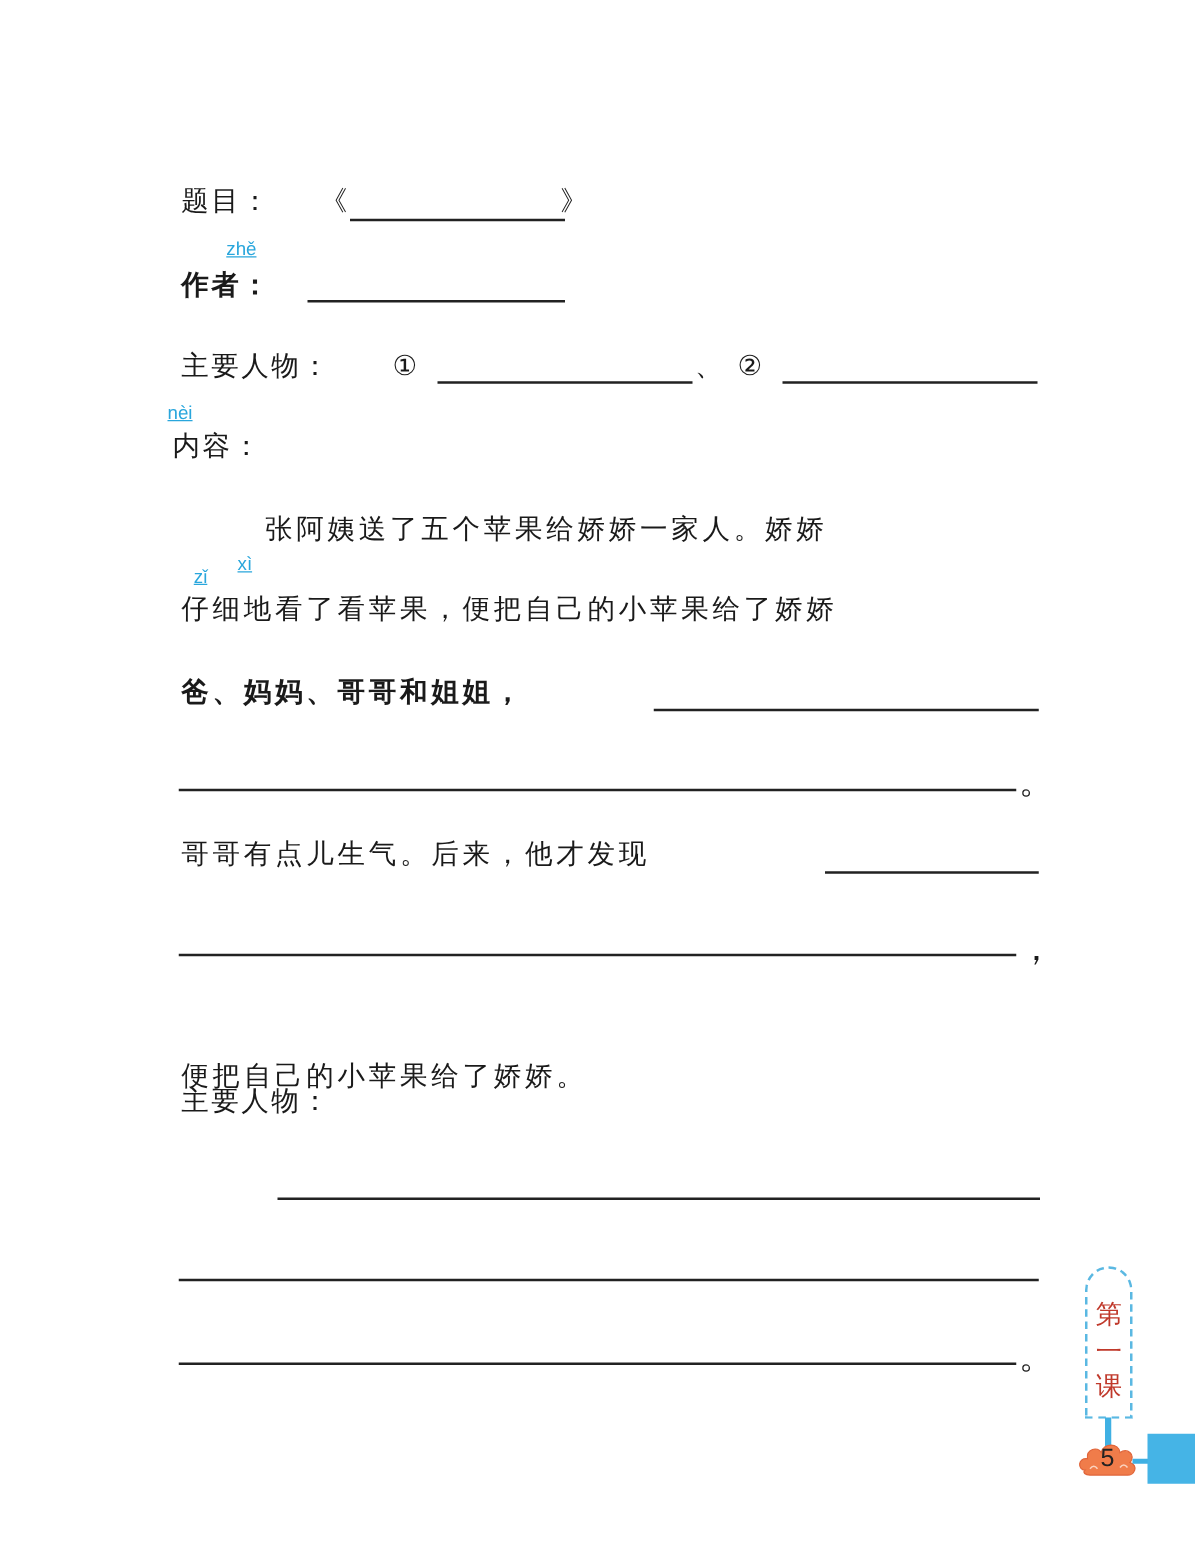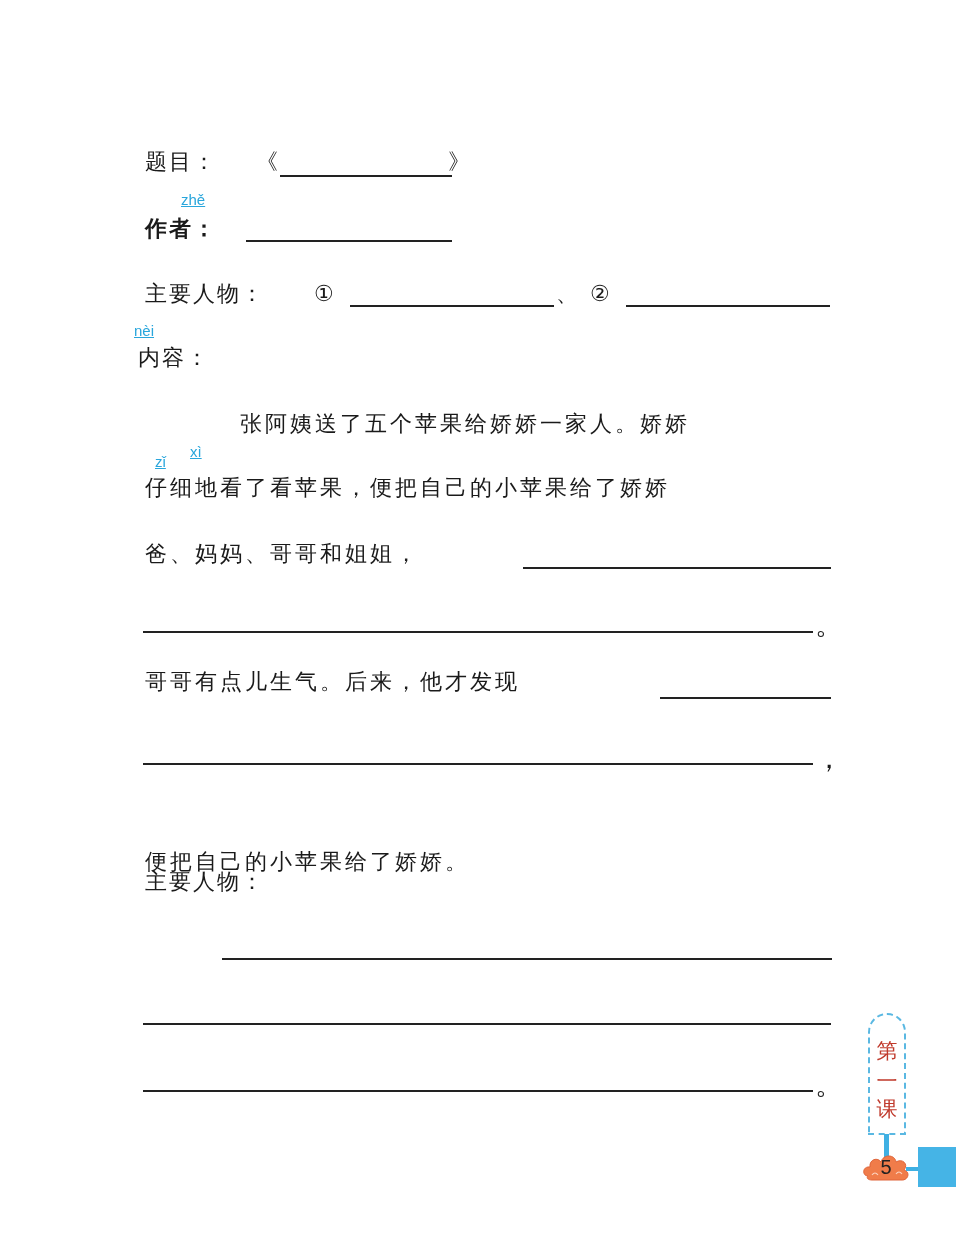--- a/index.html
+++ b/index.html
@@ -35,33 +35,33 @@
 <span class="t" style="left:145px;top:276px;">主要人物：</span>
 <span class="t" style="left:314px;top:276px;">①</span>
 <div class="blank" style="left:350px;top:305px;width:204px;"></div>
 <span class="t" style="left:556px;top:276px;">、</span>
 <span class="t" style="left:590px;top:276px;">②</span>
 <div class="blank" style="left:626px;top:305px;width:204px;"></div>
 
 <span class="py" style="left:134px;top:323px;">nèi</span>
 <span class="t" style="left:138px;top:340px;">内容：</span>
 
-<span class="t" style="left:212px;top:406px;letter-spacing:3px;margin-left:28px;">张阿姨送了五个苹果给娇娇一家人。娇娇</span>
+<span class="t" style="left:212px;top:406px;letter-spacing:3px;">张阿姨送了五个苹果给娇娇一家人。娇娇</span>
 
 <span class="py" style="left:155px;top:454px;">zǐ</span>
 <span class="py" style="left:190px;top:444px;">xì</span>
 <span class="t" style="left:145px;top:470px;letter-spacing:3px;">仔细地看了看苹果，便把自己的小苹果给了娇娇</span>
 
-<span class="t" style="left:145px;top:536px;letter-spacing:3px;">爸、妈妈、哥哥和姐姐，</span>
+<span class="t" style="left:145px;top:536px;letter-spacing:3px;font-weight:bold;">爸、妈妈、哥哥和姐姐，</span>
 <div class="blank" style="left:523px;top:567px;width:308px;"></div>
 
 <div class="blank" style="left:143px;top:631px;width:670px;"></div>
 <span class="punct" style="left:815px;top:610px;">。</span>
 
-<span class="t" style="left:145px;top:666px;letter-spacing:3px;font-family:Liberation Mono, monospace;">哥哥有点儿生气。后来，他才发现</span>
+<span class="t" style="left:145px;top:666px;letter-spacing:3px;">哥哥有点儿生气。后来，他才发现</span>
 <div class="blank" style="left:660px;top:697px;width:171px;"></div>
 
 <div class="blank" style="left:143px;top:763px;width:670px;"></div>
 <span class="punct" style="left:815px;top:744px;">，</span>
 
 <span class="t" style="left:145px;top:844px;letter-spacing:3px;">便把自己的小苹果给了娇娇。</span>
 
 <span class="t" style="left:145px;top:864px;">主要人物：</span>
 <div class="blank" style="left:222px;top:958px;width:610px;"></div>
 <div class="blank" style="left:143px;top:1023px;width:688px;"></div>

